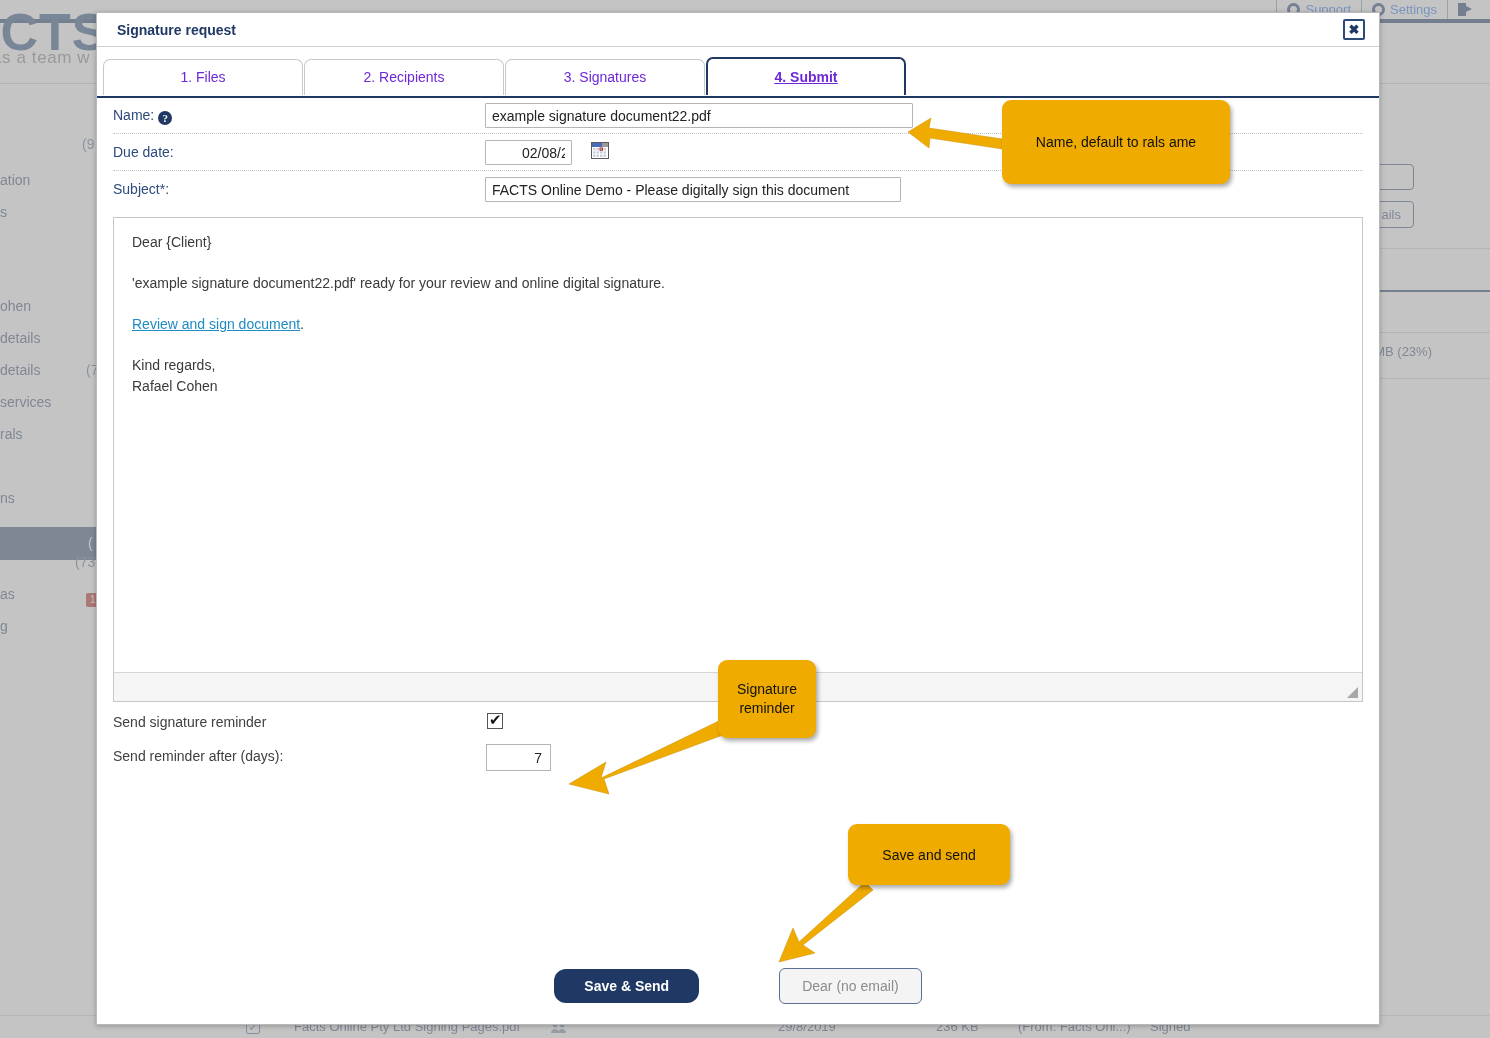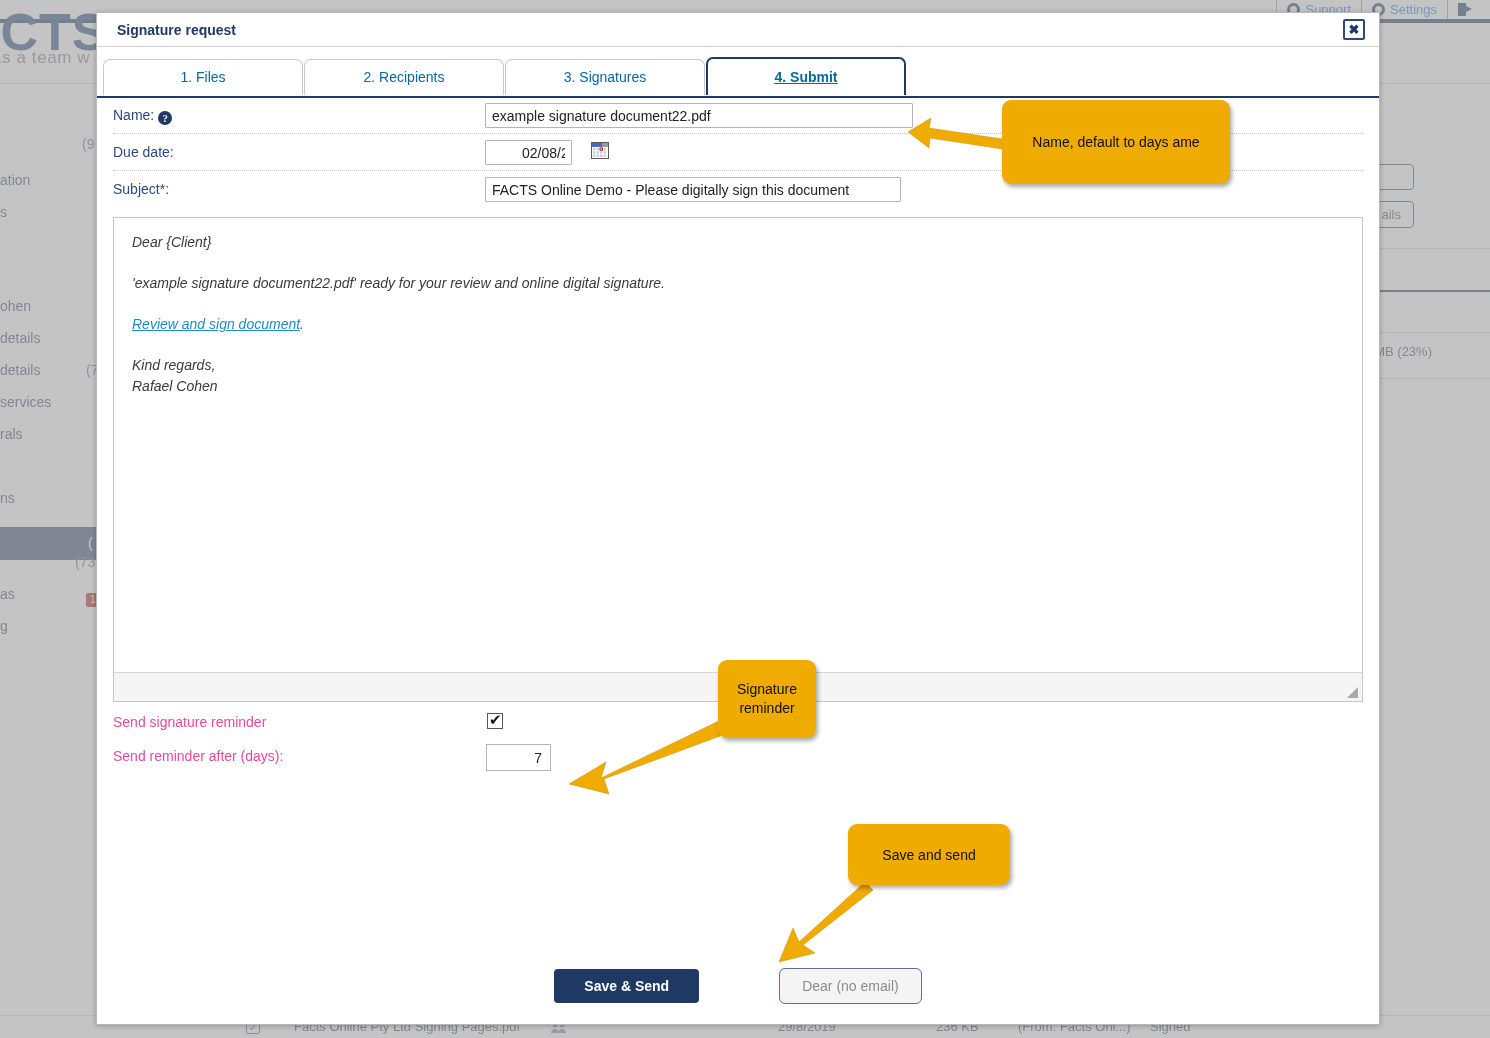--- a/index.html
+++ b/index.html
@@ -164,21 +164,21 @@
     position: relative; height: 38px; margin-top: 12px;
     padding-left: 4px;
   }
   .tab {
     position: absolute; top: 0; height: 36px; width: 200px;
     border: 1px solid #c9c9c9;
     border-bottom: none;
     border-top-left-radius: 7px; border-top-right-radius: 7px;
     background: #ffffff;
     text-align: center;
-    font-size: 14px; color: #0369a1;
+    font-size: 14px; color: #6d28d9;
     line-height: 34px;
     cursor: pointer;
   }
   .tab.active {
     border: 2px solid #1f3864; border-bottom: none;
     font-weight: bold; z-index: 5;
     height: 38px; line-height: 36px;
     top: -2px;
     text-decoration: underline;
   }
@@ -221,40 +221,40 @@
   }
 
   
   #editor-wrap {
     position: relative; margin: 9px 16px 0 16px;
     height: 485px;
     border: 1px solid #c7c7c7; background: #ffffff;
   }
   #editor-body {
     padding: 14px 18px; font-size: 14px; color: #3a3a3a; line-height: 21px;
-    height: 455px; overflow: hidden; font-style: italic;
+    height: 455px; overflow: hidden;
   }
   #editor-body p { margin: 0 0 20px 0; }
   #editor-body a { color: #1e8bc3; text-decoration: underline; }
   #editor-statusbar {
     position: absolute; left: 0; right: 0; bottom: 0; height: 29px;
     background: #f5f5f5; border-top: 1px solid #d6d6d6;
   }
   #resize-grip {
     position: absolute; right: 4px; bottom: 3px;
     width: 0; height: 0;
     border-left: 11px solid transparent;
     border-bottom: 11px solid #a8a8a8;
     cursor: se-resize;
   }
 
   
   #reminder-area { position: relative; padding: 0 16px; margin-top: 6px; }
   .rrow { position: relative; height: 30px; }
-  .rlabel { position: absolute; left: 0; top: 6px; font-size: 14px; color: #ec4899; }
+  .rlabel { position: absolute; left: 0; top: 6px; font-size: 14px; color: #404040; }
   #reminder-check {
     position: absolute; left: 374px; top: 5px;
     width: 16px; height: 16px; margin: 0;
     border: 1px solid #555; background: #fff;
     -webkit-appearance: none; appearance: none; cursor: pointer;
   }
   #reminder-check:checked::after {
     content: "\2714"; position: absolute; left: 1px; top: -3px;
     font-size: 15px; color: #111; line-height: 17px;
   }
@@ -266,21 +266,21 @@
     font-family: "Liberation Sans", sans-serif;
   }
 
   
   #footer-buttons {
     position: absolute; left: 0; right: 0; bottom: 20px;
     display: flex; justify-content: center; align-items: center; gap: 80px;
   }
   #save-send-btn {
     background: #1f3864; color: #ffffff;
-    border: none; border-radius: 4px;
+    border: none; border-radius: 12px;
     font-size: 14px; font-weight: bold;
     padding: 9px 30px; cursor: pointer;
     font-family: "Liberation Sans", sans-serif;
   }
   #save-noemail-btn {
     background: #f4f4f4; color: #8c8c8c;
     border: 1px solid #5b7193; border-radius: 6px;
     font-size: 14px;
     padding: 9px 22px; cursor: pointer;
     font-family: "Liberation Sans", sans-serif;
@@ -477,21 +477,21 @@
 
 <div id="annotations">
 
   <svg class="arrow-svg" style="left:905px; top:112px; width:110px; height:50px;">
     <g transform="translate(0,0)">
       <path d="M 104 28 L 24 16 L 26 6 L 3 20 L 24 36 L 25 26 L 104 38 Z" fill="#f0ab00" stroke="#c98f05" stroke-width="0.5"></path>
     </g>
   </svg>
 
   <div class="callout" id="callout-name">
-    <span>Name, default to days ame</span>
+    <span>Name, default to rals ame</span>
   </div>
 
   <svg class="arrow-svg" style="left:565px; top:700px; width:170px; height:100px;">
     <path d="M 160 18 L 36 78 L 41 62 L 4 84 L 44 94 L 39 79 L 166 32 Z" fill="#f0ab00" stroke="#c98f05" stroke-width="0.5"></path>
   </svg>
 
   <div class="callout" id="callout-reminder">
     <span>Signature reminder</span>
   </div>
 

